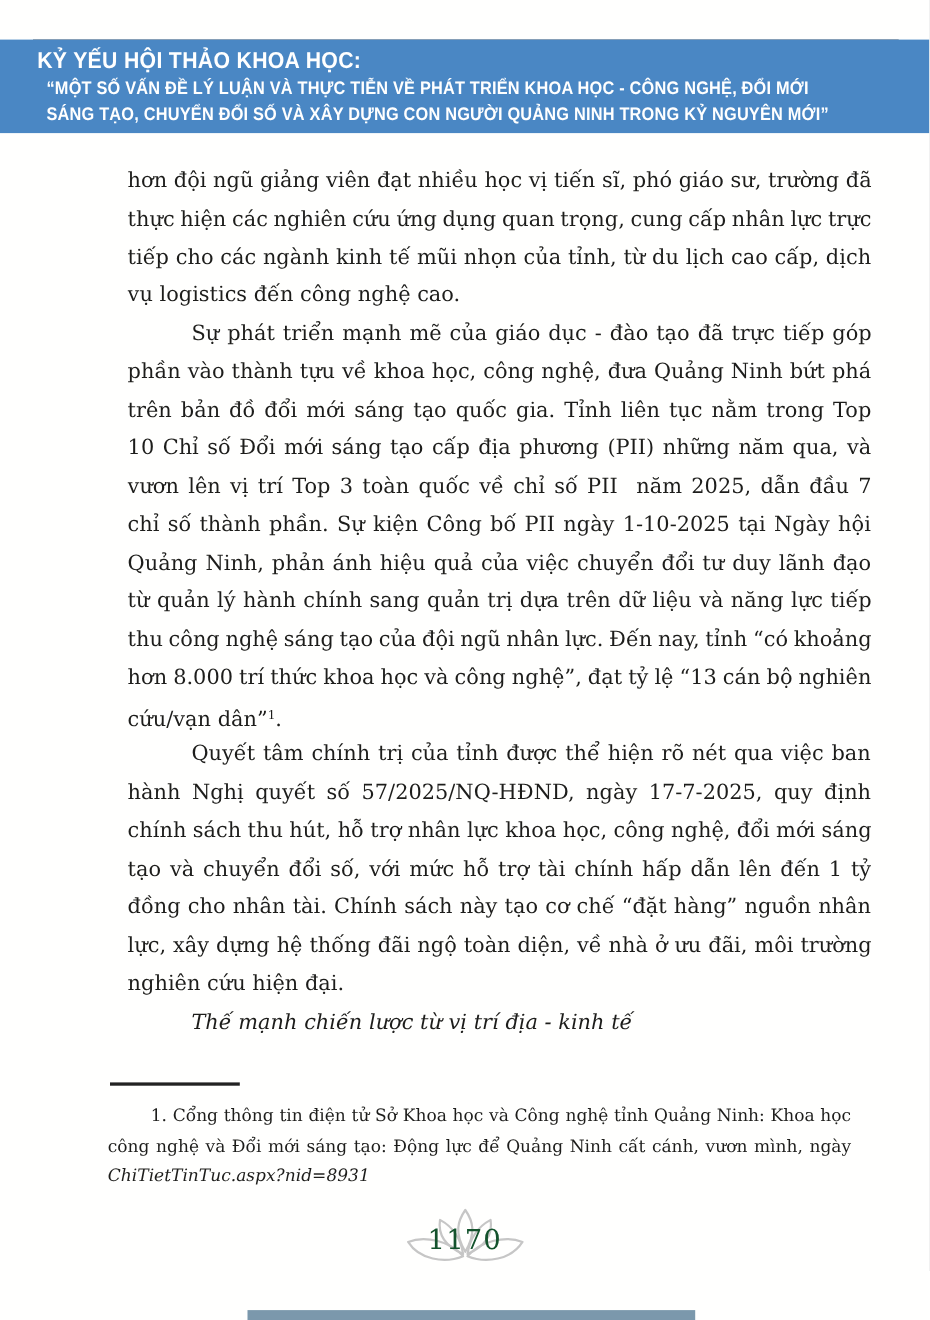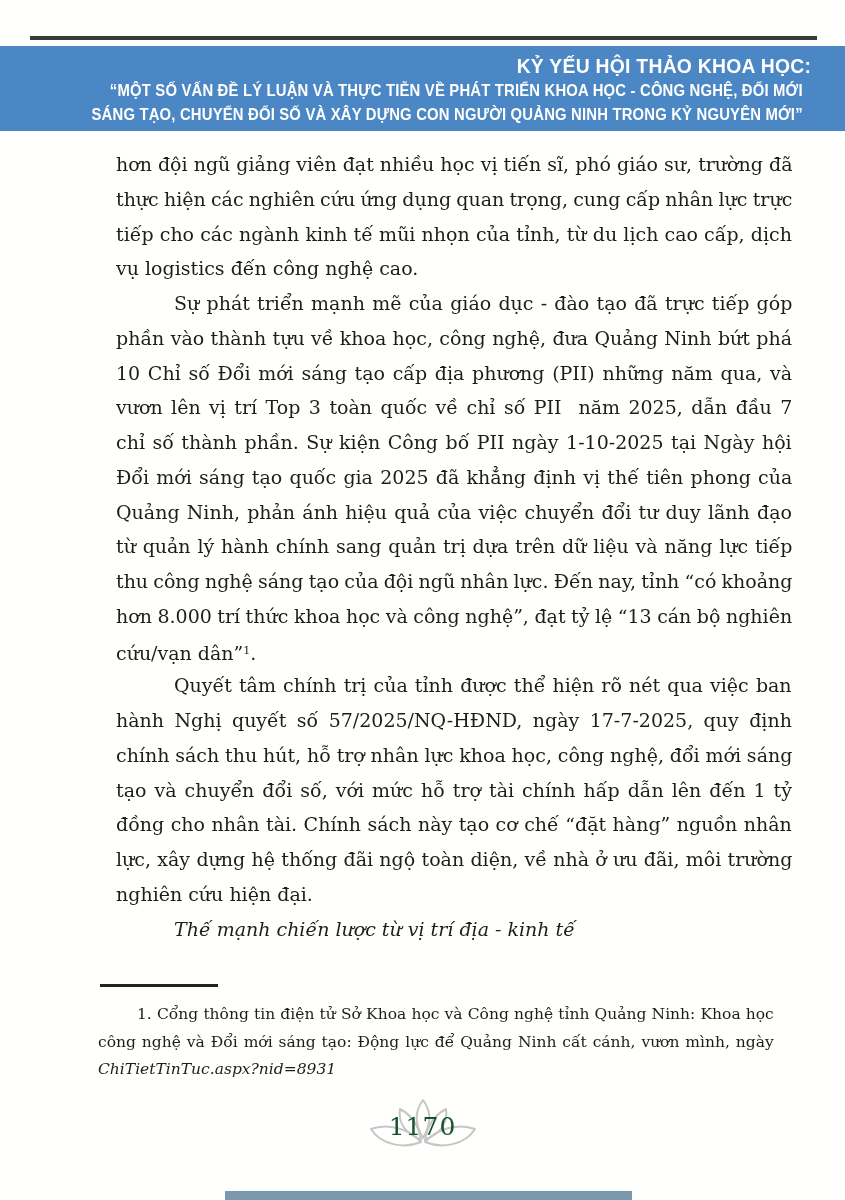--- a/index.html
+++ b/index.html
@@ -10,24 +10,24 @@
     overflow: hidden;
     font-family: "DejaVu Serif", "Liberation Serif", serif;
     color: var(--ink, #1d1d1b);
   }
   .top-rule {
     position: absolute; left: 30px; top: 36px;
     width: 787px; height: 4px;
     background: var(--rule, #3a3a3a);
   }
   .banner {
-    position: absolute; left: 0; top: 46px;
+    position: absolute; left: 0; top: 36px;
     width: 845px; height: 85px;
     background: var(--banner, #4a87c4);
-    text-align: right;
+    text-align: left;
     font-family: "Liberation Sans", "DejaVu Sans", sans-serif;
     font-weight: bold;
     color: #ffffff;
     box-sizing: border-box;
     padding-top: 7px;
   }
   .banner .b1 {
     font-size: 21px; line-height: 26px;
     letter-spacing: 0.3px;
     transform: scaleX(0.92); transform-origin: 50% 50%;
@@ -92,24 +92,24 @@
     <div class="b2">SÁNG TẠO, CHUYỂN ĐỔI SỐ VÀ XÂY DỰNG CON NGƯỜI QUẢNG NINH TRONG KỶ NGUYÊN MỚI”</div>
   </div>
 
   <div class="bodytext" id="body-lines">
       <div class="jline" style="height: 34.75px; line-height: 34.75px; word-spacing: 0px;"><span class="measure"><span>hơn đội ngũ giảng viên đạt nhiều học vị tiến sĩ, phó giáo sư, trường đã</span></span></div>
       <div class="jline" style="height: 34.75px; line-height: 34.75px; word-spacing: -0.846154px;"><span class="measure"><span>thực hiện các nghiên cứu ứng dụng quan trọng, cung cấp nhân lực trực</span></span></div>
       <div class="jline" style="height: 34.75px; line-height: 34.75px; word-spacing: 0.133333px;"><span class="measure"><span>tiếp cho các ngành kinh tế mũi nhọn của tỉnh, từ du lịch cao cấp, dịch</span></span></div>
       <div class="jline" style="height: 34.75px; line-height: 34.75px;"><span class="measure"><span>vụ logistics đến công nghệ cao.</span></span></div>
       <div class="jline" style="height: 34.75px; line-height: 34.75px; padding-left: 58px; word-spacing: 1.21429px;"><span class="measure"><span>Sự phát triển mạnh mẽ của giáo dục - đào tạo đã trực tiếp góp</span></span></div>
       <div class="jline" style="height: 34.75px; line-height: 34.75px; word-spacing: 0.307692px; text-align: right;"><span class="measure"><span>phần vào thành tựu về khoa học, công nghệ, đưa Quảng Ninh bứt phá</span></span></div>
+      <div class="jline" style="height: 34.75px; line-height: 34.75px; word-spacing: 2.14286px;"><span class="measure"><span>trên bản đồ đổi mới sáng tạo quốc gia. Tỉnh liên tục nằm trong Top</span></span></div>
       <div class="jline" style="height: 34.75px; line-height: 34.75px; word-spacing: 1.64286px;"><span class="measure"><span>10 Chỉ số Đổi mới sáng tạo cấp địa phương (PII) những năm qua, và</span></span></div>
       <div class="jline" style="height: 34.75px; line-height: 34.75px; word-spacing: 2.41176px;"><span class="measure"><span>vươn lên vị trí Top 3 toàn quốc về chỉ số PII  năm 2025, dẫn đầu 7</span></span></div>
       <div class="jline" style="height: 34.75px; line-height: 34.75px; word-spacing: 1.46154px;"><span class="measure"><span>chỉ số thành phần. Sự kiện Công bố PII ngày 1-10-2025 tại Ngày hội</span></span></div>
-      <div class="jline" style="height: 34.75px; line-height: 34.75px; word-spacing: 1.21429px;"><span class="measure"><span>Đổi mới sáng tạo quốc gia 2025 đã khẳng định vị thế tiên phong của</span></span></div>
       <div class="jline" style="height: 34.75px; line-height: 34.75px; word-spacing: 1.15385px;"><span class="measure"><span>Quảng Ninh, phản ánh hiệu quả của việc chuyển đổi tư duy lãnh đạo</span></span></div>
       <div class="jline" style="height: 34.75px; line-height: 34.75px; word-spacing: 0.733333px;"><span class="measure"><span>từ quản lý hành chính sang quản trị dựa trên dữ liệu và năng lực tiếp</span></span></div>
       <div class="jline" style="height: 34.75px; line-height: 34.75px; word-spacing: -0.857143px;"><span class="measure"><span>thu công nghệ sáng tạo của đội ngũ nhân lực. Đến nay, tỉnh “có khoảng</span></span></div>
       <div class="jline" style="height: 34.75px; line-height: 34.75px; word-spacing: -0.533333px;"><span class="measure"><span>hơn 8.000 trí thức khoa học và công nghệ”, đạt tỷ lệ “13 cán bộ nghiên</span></span></div>
       <div class="jline" style="height: 34.75px; line-height: 34.75px;"><span class="measure"><span>cứu/vạn dân”</span><span class="sup">1</span><span>.</span></span></div>
       <div class="jline" style="height: 34.75px; line-height: 34.75px; padding-left: 58px; word-spacing: 1.07692px;"><span class="measure"><span>Quyết tâm chính trị của tỉnh được thể hiện rõ nét qua việc ban</span></span></div>
       <div class="jline" style="height: 34.75px; line-height: 34.75px; word-spacing: 4.375px;"><span class="measure"><span>hành Nghị quyết số 57/2025/NQ-HĐND, ngày 17-7-2025, quy định</span></span></div>
       <div class="jline" style="height: 34.75px; line-height: 34.75px; word-spacing: -0.214286px;"><span class="measure"><span>chính sách thu hút, hỗ trợ nhân lực khoa học, công nghệ, đổi mới sáng</span></span></div>
       <div class="jline" style="height: 34.75px; line-height: 34.75px; word-spacing: 2px;"><span class="measure"><span>tạo và chuyển đổi số, với mức hỗ trợ tài chính hấp dẫn lên đến 1 tỷ</span></span></div>
       <div class="jline" style="height: 34.75px; line-height: 34.75px; word-spacing: 0.461538px;"><span class="measure"><span>đồng cho nhân tài. Chính sách này tạo cơ chế “đặt hàng” nguồn nhân</span></span></div>

